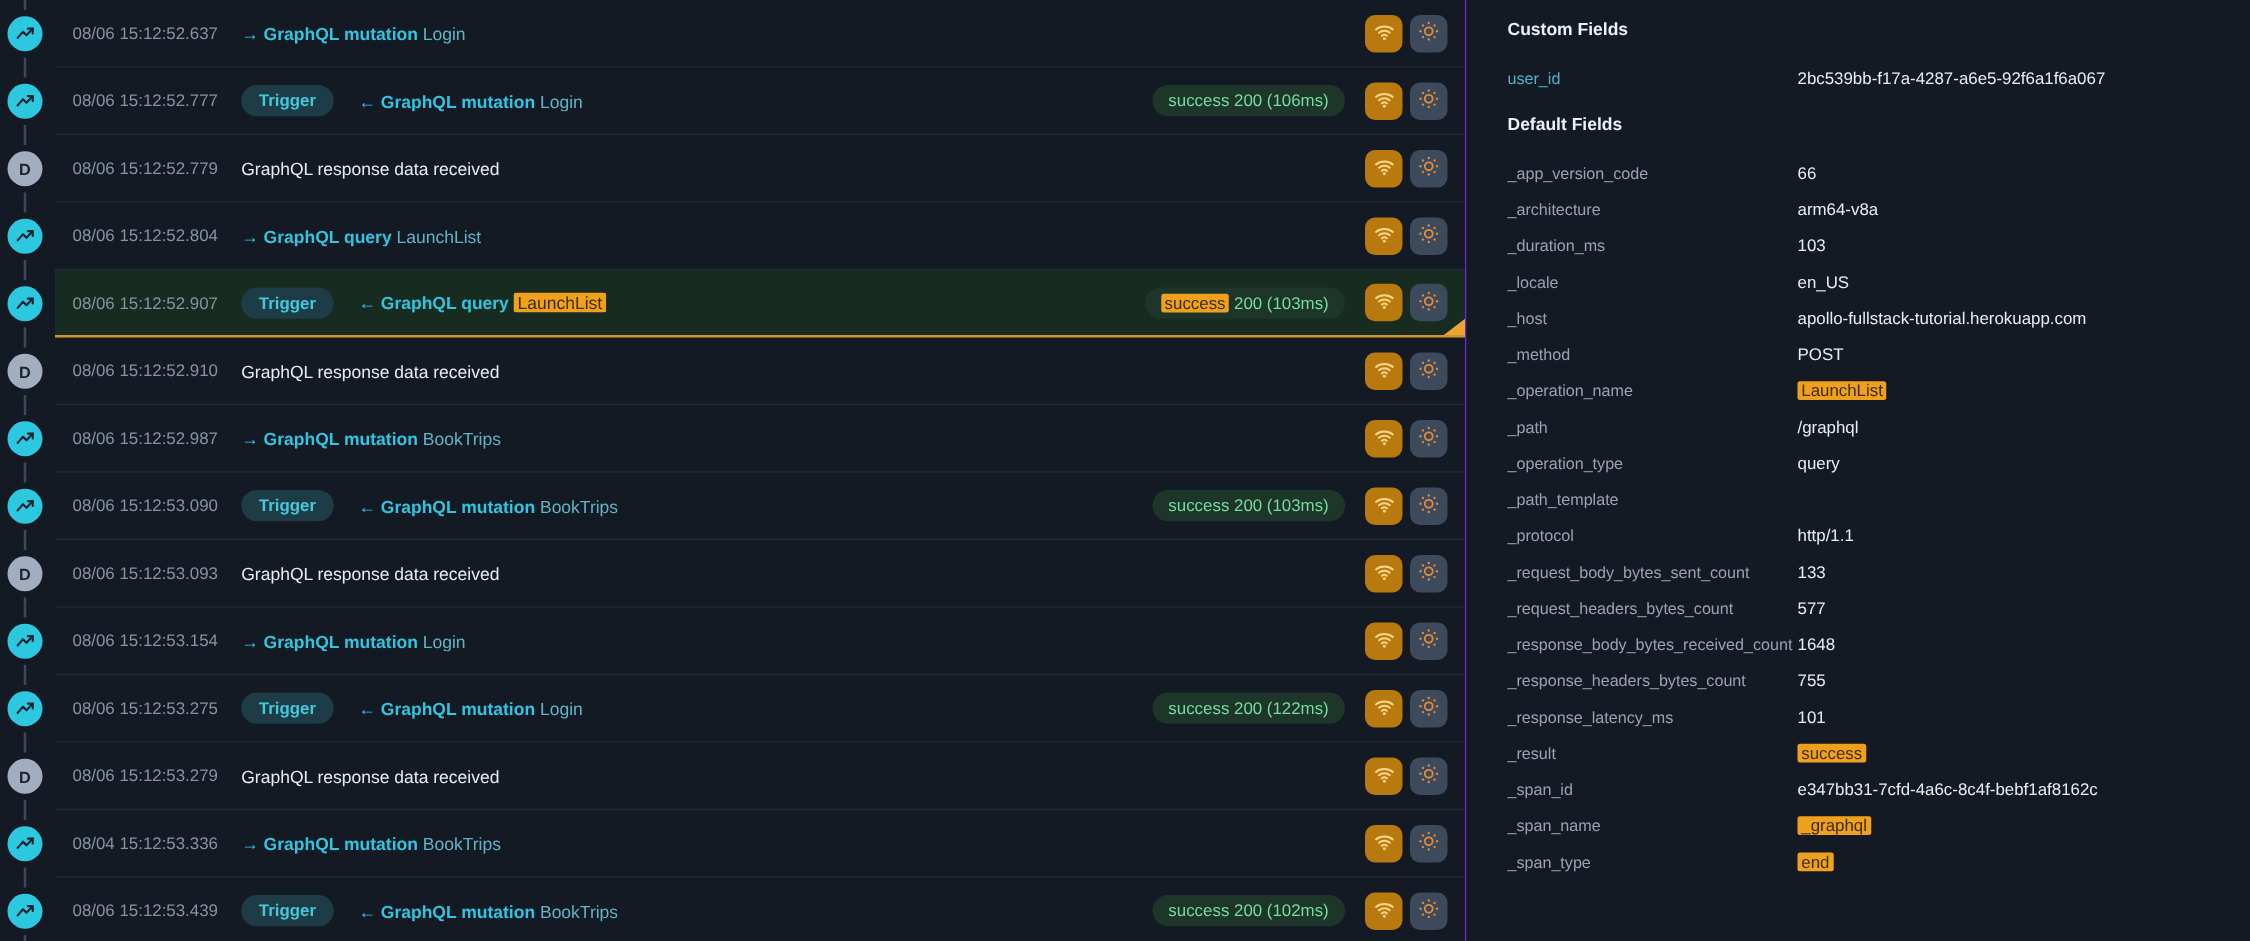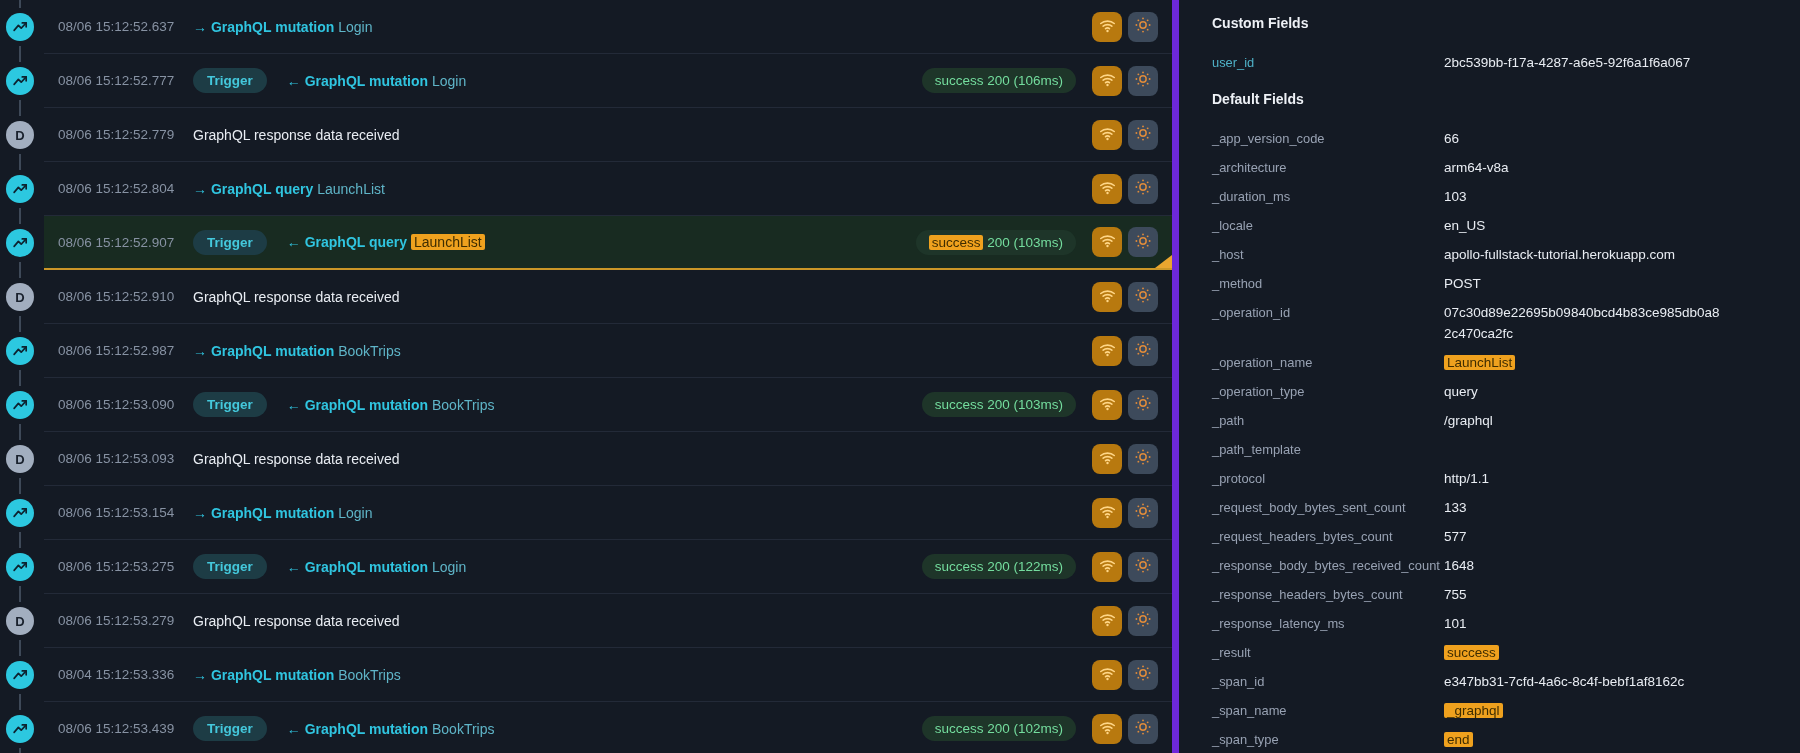--- a/index.html
+++ b/index.html
@@ -46,21 +46,21 @@
   .sp{flex:1;}
   .badge{flex:none;background:var(--success_bg);color:var(--success_green);font-size:13.5px;
          padding:5px 13px;border-radius:15px;margin-right:10px;white-space:nowrap;}
   .badge .s-ok{color:var(--success_green);}
   .btn{flex:none;width:30px;height:30px;border-radius:8px;border:none;padding:0;margin-left:6px;
        display:flex;align-items:center;justify-content:center;cursor:pointer;}
   .btn.wifi{background:var(--wifi_button_bg);}
   .btn.sun{background:var(--sun_button_bg);}
 
   
-  .panel{flex:1;border-left:7px solid #6d28d9;padding:15px 0 0 33px;overflow:hidden;}
+  .panel{flex:1;border-left:1px solid #6d28d9;padding:15px 0 0 33px;overflow:hidden;}
   .sec-h{color:#eef1f6;font-size:14px;font-weight:700;}
   .sec-h.h2{margin-top:2px;}
   .flist{margin-top:21px;}
   .flist.custom{margin-bottom:18px;}
   .f-row{display:grid;grid-template-columns:232px 1fr;margin-bottom:8px;line-height:21px;}
   .f-label{color:var(--panel_label);font-size:12.9px;white-space:nowrap;}
   .f-value{color:var(--text);font-size:13.5px;white-space:pre-wrap;word-break:break-all;}
   .custom .f-label{color:#4fb1c7;}
   .custom .f-value{color:#3ca8c0;}
 </style>
@@ -621,35 +621,30 @@
         </div>
         <div class="f-row">
           <span class="f-label">_host</span>
           <span class="f-value"><span class="s-plain">apollo-fullstack-tutorial.herokuapp.com</span></span>
         </div>
         <div class="f-row">
           <span class="f-label">_method</span>
           <span class="f-value"><span class="s-plain">POST</span></span>
         </div>
         <div class="f-row">
-          <span class="f-label">_operation_id</span>
-          <span class="f-value"><span class="s-plain">07c30d89e22695b09840bcd4b83ce985db0a8
-2c470ca2fc</span></span>
-        </div>
-        <div class="f-row">
           <span class="f-label">_operation_name</span>
           <span class="f-value"><span class="hl">LaunchList</span></span>
         </div>
         <div class="f-row">
+          <span class="f-label">_path</span>
+          <span class="f-value"><span class="s-plain">/graphql</span></span>
+        </div>
+        <div class="f-row">
           <span class="f-label">_operation_type</span>
           <span class="f-value"><span class="s-plain">query</span></span>
-        </div>
-        <div class="f-row">
-          <span class="f-label">_path</span>
-          <span class="f-value"><span class="s-plain">/graphql</span></span>
         </div>
         <div class="f-row">
           <span class="f-label">_path_template</span>
         </div>
         <div class="f-row">
           <span class="f-label">_protocol</span>
           <span class="f-value"><span class="s-plain">http/1.1</span></span>
         </div>
         <div class="f-row">
           <span class="f-label">_request_body_bytes_sent_count</span>

